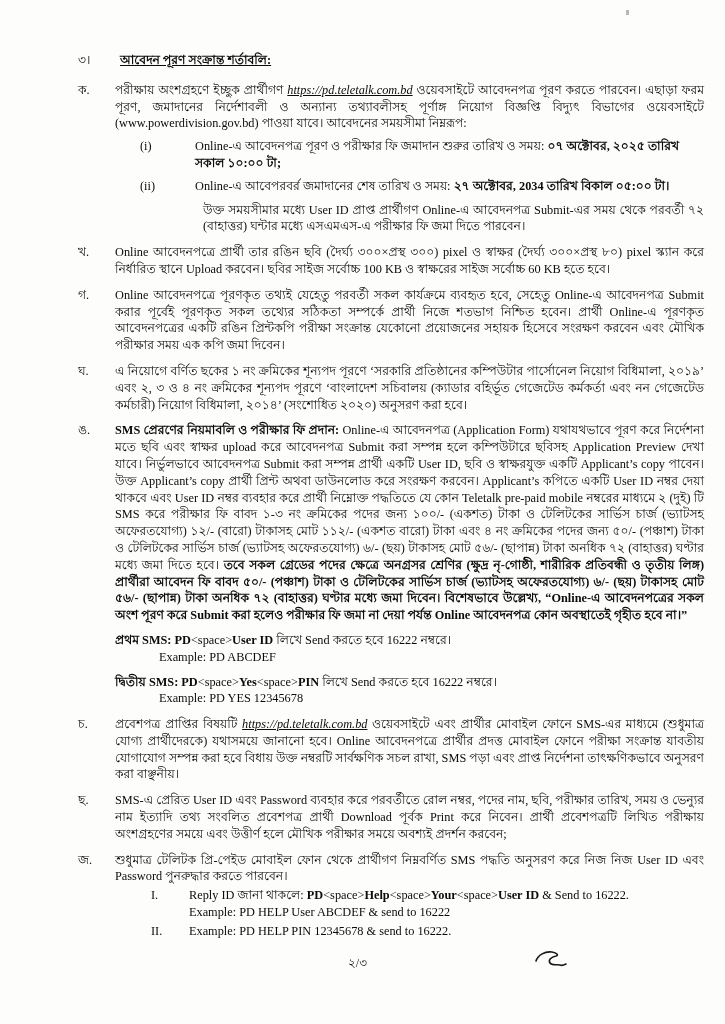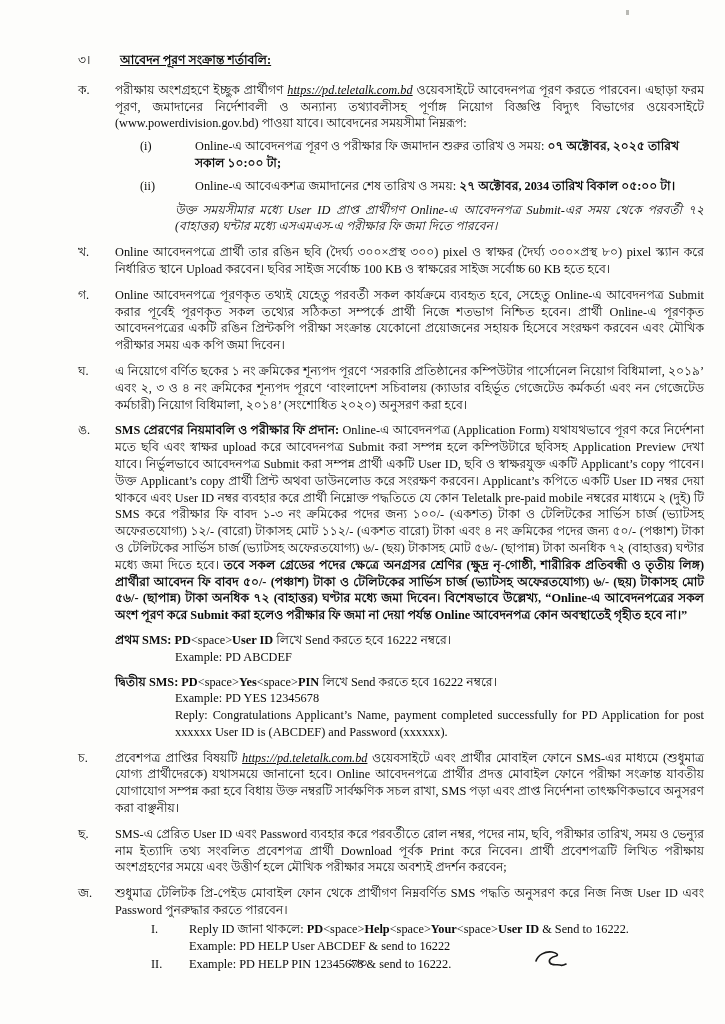--- a/index.html
+++ b/index.html
@@ -19,23 +19,23 @@
   .title-row .lbl{flex:0 0 42px;}
   .doc-title{font-weight:bold;text-decoration:underline;}
   .item{display:flex;margin-bottom:9px;}
   .item > .lbl{flex:0 0 37px;}
   .item > .bd{flex:1;text-align:justify;}
   .b{font-weight:bold;}
   .link{text-decoration:underline;font-style:italic;}
   .sub{display:flex;margin-left:25px;margin-top:6px;text-align:left;}
   .sub > .n{flex:0 0 55px;}
   .sub > .t{flex:1;}
-  .note{margin-left:60px;margin-top:7px;text-align:justify;font-style:italic;}
+  .note{margin-left:88px;margin-top:7px;text-align:justify;}
   .sms{margin-top:8px;}
-  .sms .ex,.sms .reply{margin-left:60px;}
+  .sms .ex,.sms .reply{margin-left:44px;}
   .sms .reply{text-align:justify;}
   .rlist{margin-top:2px;}
   .ritem{display:flex;margin-top:2px;text-align:left;}
   .ritem > .n{flex:0 0 38px;margin-left:36px;}
   .ritem > .c{flex:1;}
   .footer-page{position:absolute;left:348px;top:955px;font-size:12px;}
   .signature{position:absolute;left:533px;top:948px;}
   .corner-mark{position:absolute;left:626px;top:10px;width:3px;height:5px;background:#b9b9b4;}
 </style>
 </head>
@@ -54,21 +54,21 @@
     <div class="item">
       <div class="lbl">ক.</div>
       <div class="bd">
         <span><span>পরীক্ষায় অংশগ্রহণে ইচ্ছুক প্রার্থীগণ </span><span class="link">https://pd.teletalk.com.bd</span><span> ওয়েবসাইটে আবেদনপত্র পূরণ করতে পারবেন। এছাড়া ফরম পূরণ, জমাদানের নির্দেশাবলী ও অন্যান্য তথ্যাবলীসহ পূর্ণাঙ্গ নিয়োগ বিজ্ঞপ্তি বিদ্যুৎ বিভাগের ওয়েবসাইটে (www.powerdivision.gov.bd) পাওয়া যাবে। আবেদনের সময়সীমা নিম্নরূপ:</span></span>
         <div class="sub">
           <div class="n">(i)</div>
           <div class="t"><span>Online-এ আবেদনপত্র পূরণ ও পরীক্ষার ফি জমাদান শুরুর তারিখ ও সময়: </span><span class="b">০৭ অক্টোবর, ২০২৫ তারিখ সকাল ১০:০০ টা;</span></div>
         </div>
         <div class="sub">
           <div class="n">(ii)</div>
-          <div class="t"><span>Online-এ আবেএকশত্র জমাদানের শেষ তারিখ ও সময়: </span><span class="b">২৭ অক্টোবর, 2034 তারিখ বিকাল ০৫:০০ টা।</span></div>
+          <div class="t"><span>Online-এ আবেপরবর্র জমাদানের শেষ তারিখ ও সময়: </span><span class="b">২৭ অক্টোবর, 2034 তারিখ বিকাল ০৫:০০ টা।</span></div>
         </div>
         <div class="note">উক্ত সময়সীমার মধ্যে User ID প্রাপ্ত প্রার্থীগণ Online-এ আবেদনপত্র Submit-এর সময় থেকে পরবর্তী ৭২ (বাহাত্তর) ঘন্টার মধ্যে এসএমএস-এ পরীক্ষার ফি জমা দিতে পারবেন।</div>
       </div>
     </div>
 
     <div class="item">
       <div class="lbl">খ.</div>
       <div class="bd"><span>Online আবেদনপত্রে প্রার্থী তার রঙিন ছবি (দৈর্ঘ্য ৩০০×প্রস্থ ৩০০) pixel ও স্বাক্ষর (দৈর্ঘ্য ৩০০×প্রস্থ ৮০) pixel স্ক্যান করে নির্ধারিত স্থানে Upload করবেন। ছবির সাইজ সর্বোচ্চ 100 KB ও স্বাক্ষরের সাইজ সর্বোচ্চ 60 KB হতে হবে।</span></div>
     </div>
 
@@ -88,21 +88,20 @@
         <span><span class="b">SMS প্রেরণের নিয়মাবলি ও পরীক্ষার ফি প্রদান: </span><span>Online-এ আবেদনপত্র (Application Form) যথাযথভাবে পূরণ করে নির্দেশনা মতে ছবি এবং স্বাক্ষর upload করে আবেদনপত্র Submit করা সম্পন্ন হলে কম্পিউটারে ছবিসহ Application Preview দেখা যাবে। নির্ভুলভাবে আবেদনপত্র Submit করা সম্পন্ন প্রার্থী একটি User ID, ছবি ও স্বাক্ষরযুক্ত একটি Applicant’s copy  পাবেন। উক্ত Applicant’s copy  প্রার্থী প্রিন্ট অথবা ডাউনলোড করে সংরক্ষণ করবেন। Applicant’s কপিতে একটি User ID নম্বর দেয়া থাকবে এবং User ID নম্বর ব্যবহার করে প্রার্থী নিম্নোক্ত পদ্ধতিতে যে কোন Teletalk pre-paid mobile নম্বরের মাধ্যমে ২ (দুই) টি SMS করে পরীক্ষার ফি বাবদ ১-৩ নং ক্রমিকের পদের জন্য ১০০/- (একশত) টাকা ও টেলিটকের সার্ভিস চার্জ (ভ্যাটসহ অফেরতযোগ্য) ১২/- (বারো) টাকাসহ মোট ১১২/- (একশত বারো) টাকা এবং ৪ নং ক্রমিকের পদের জন্য ৫০/- (পঞ্চাশ) টাকা ও টেলিটকের সার্ভিস চার্জ (ভ্যাটসহ অফেরতযোগ্য) ৬/- (ছয়) টাকাসহ মোট ৫৬/- (ছাপান্ন) টাকা অনধিক ৭২ (বাহাত্তর) ঘণ্টার মধ্যে জমা দিতে হবে। </span><span class="b">তবে সকল গ্রেডের পদের ক্ষেত্রে অনগ্রসর শ্রেণির (ক্ষুদ্র নৃ-গোষ্ঠী, শারীরিক প্রতিবন্ধী ও তৃতীয় লিঙ্গ) প্রার্থীরা আবেদন ফি বাবদ ৫০/- (পঞ্চাশ) টাকা ও টেলিটকের সার্ভিস চার্জ (ভ্যাটসহ অফেরতযোগ্য) ৬/- (ছয়) টাকাসহ মোট ৫৬/- (ছাপান্ন) টাকা অনধিক ৭২ (বাহাত্তর) ঘণ্টার মধ্যে জমা দিবেন। বিশেষভাবে উল্লেখ্য, “Online-এ আবেদনপত্রের সকল অংশ পূরণ করে Submit করা হলেও পরীক্ষার ফি জমা না দেয়া পর্যন্ত Online আবেদনপত্র কোন অবস্থাতেই গৃহীত হবে না।”</span></span>
 
         <div class="sms">
           <div class="line"><span class="b">প্রথম SMS: </span><span class="b">PD</span><span>&lt;space&gt;</span><span class="b">User ID</span><span> লিখে Send করতে হবে 16222 নম্বরে।</span></div>
           <div class="ex">Example: PD ABCDEF</div>
         </div>
 
         <div class="sms">
           <div class="line"><span class="b">দ্বিতীয় SMS: </span><span class="b">PD</span><span>&lt;space&gt;</span><span class="b">Yes</span><span>&lt;space&gt;</span><span class="b">PIN</span><span> লিখে Send  করতে হবে 16222  নম্বরে।</span></div>
           <div class="ex">Example: PD YES 12345678</div>
-          <div class="reply">Reply: Congratulations Applicant’s Name, payment completed successfully for PD Application for post xxxxxx User ID is (ABCDEF) and Password (xxxxxx).</div>
         </div>
       </div>
     </div>
 
     <div class="item">
       <div class="lbl">চ.</div>
       <div class="bd"><span>প্রবেশপত্র প্রাপ্তির বিষয়টি </span><span class="link">https://pd.teletalk.com.bd</span><span>  ওয়েবসাইটে এবং প্রার্থীর মোবাইল ফোনে SMS-এর মাধ্যমে (শুধুমাত্র যোগ্য প্রার্থীদেরকে) যথাসময়ে জানানো হবে। Online আবেদনপত্রে প্রার্থীর প্রদত্ত মোবাইল ফোনে পরীক্ষা সংক্রান্ত যাবতীয় যোগাযোগ সম্পন্ন করা হবে বিধায় উক্ত নম্বরটি সার্বক্ষণিক সচল রাখা, SMS পড়া এবং প্রাপ্ত নির্দেশনা তাৎক্ষণিকভাবে অনুসরণ করা বাঞ্ছনীয়।</span></div>
     </div>
 
     <div class="item">

